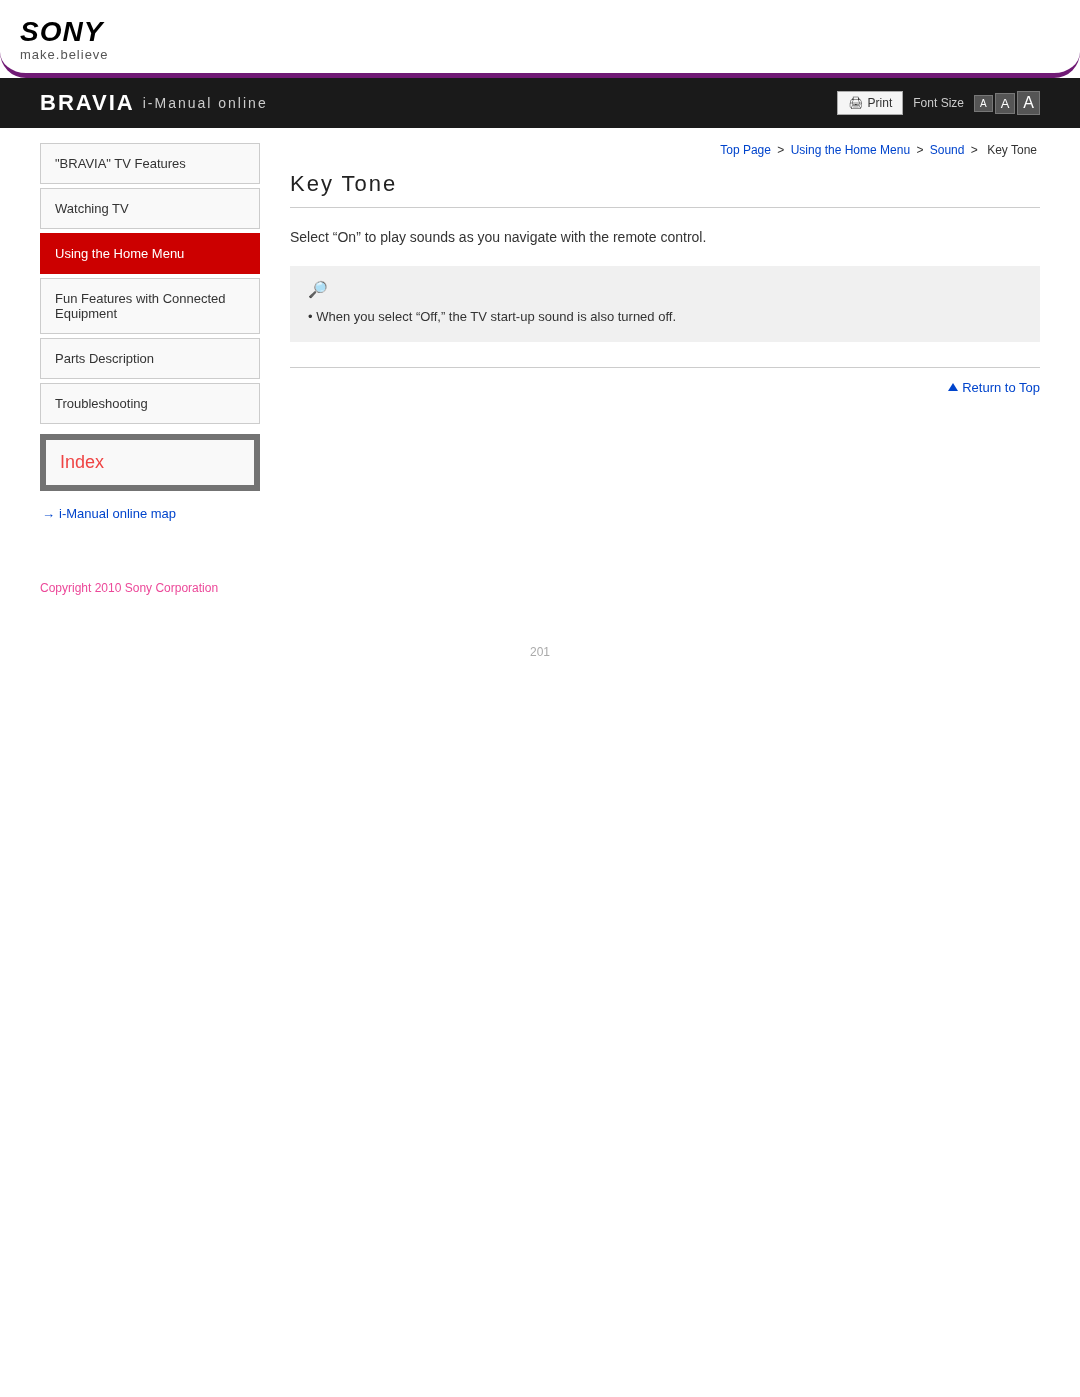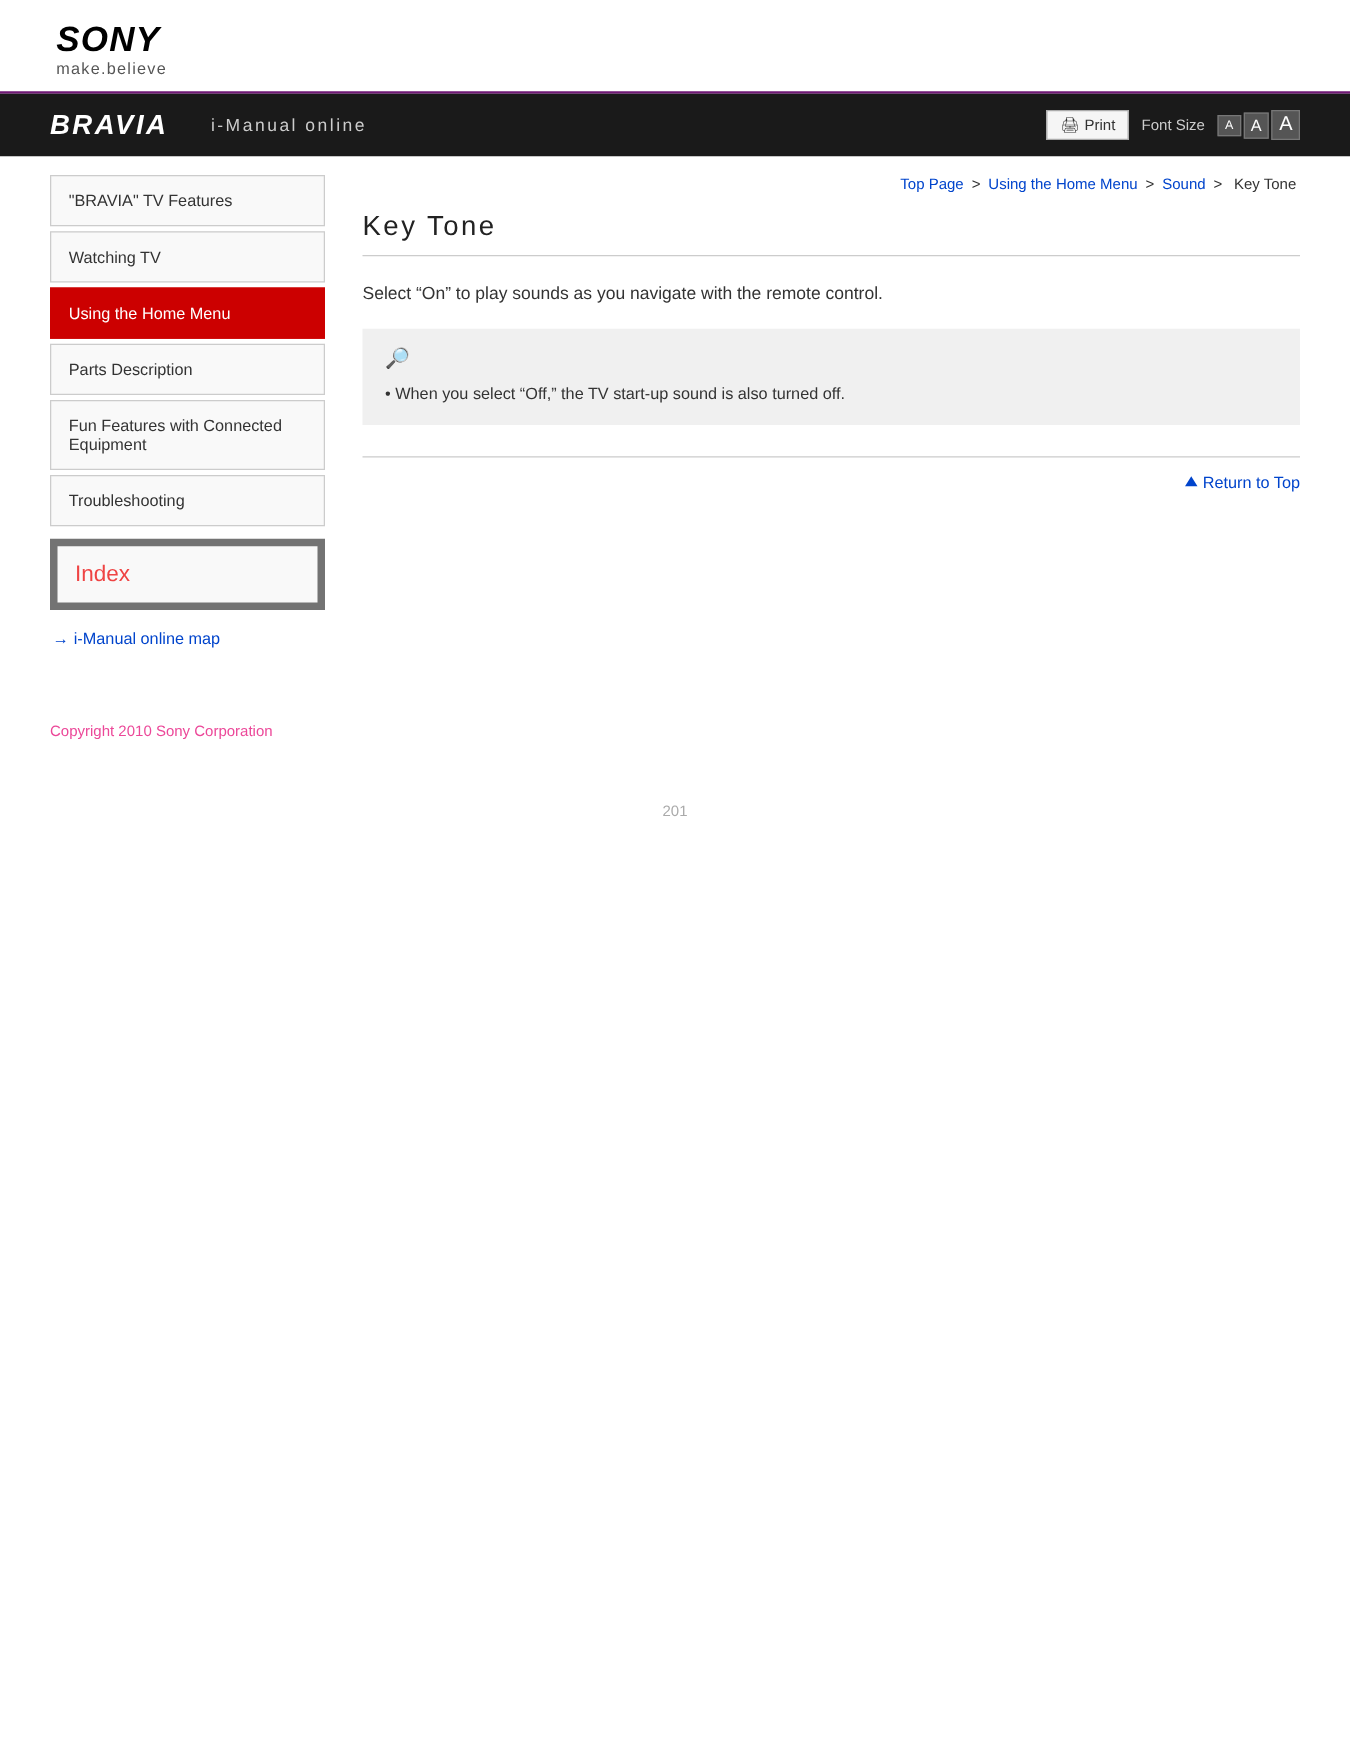--- a/index.html
+++ b/index.html
@@ -7,22 +7,23 @@
       font-family: Arial, Helvetica, sans-serif;
       font-size: 14px;
       color: #333;
       background: #fff;
       width: 1080px;
       min-height: 1397px;
     }
 
     
     .logo-area {
-      padding: 18px 40px 12px 45px;
-      border-bottom: 2px solid #701a75;
+      padding: 18px 40px 12px 20px;
+      border-bottom: 5px solid #701a75;
+      border-radius: 26px;
     }
     .sony-logo {
       display: flex;
       flex-direction: column;
       line-height: 1;
     }
     .sony-text {
       font-size: 28px;
       font-weight: 900;
       font-style: italic;
@@ -40,24 +41,23 @@
     .top-bar {
       background: #1a1a1a;
       display: flex;
       align-items: center;
       padding: 0 40px;
       height: 50px;
     }
     .bravia-logo {
       font-size: 22px;
       font-weight: 900;
-      font-style: italic;
       color: #fff;
       letter-spacing: 2px;
-      margin-right: 34px;
+      margin-right: 8px;
     }
     .imanual-text {
       color: #ccc;
       font-size: 14px;
       letter-spacing: 2px;
       flex: 1;
     }
     .top-bar-right {
       display: flex;
       align-items: center;
@@ -277,24 +277,24 @@
     <div class="sidebar-item">
       <span>"BRAVIA" TV Features</span>
     </div>
     <div class="sidebar-item">
       <span>Watching TV</span>
     </div>
     <div class="sidebar-item active">
       <span>Using the Home Menu</span>
     </div>
     <div class="sidebar-item">
+      <span>Fun Features with Connected Equipment</span>
+    </div>
+    <div class="sidebar-item">
       <span>Parts Description</span>
-    </div>
-    <div class="sidebar-item">
-      <span>Fun Features with Connected Equipment</span>
     </div>
     <div class="sidebar-item">
       <span>Troubleshooting</span>
     </div>
 
     <div class="sidebar-index">
       <span>Index</span>
     </div>
 
     <div class="sidebar-link">

